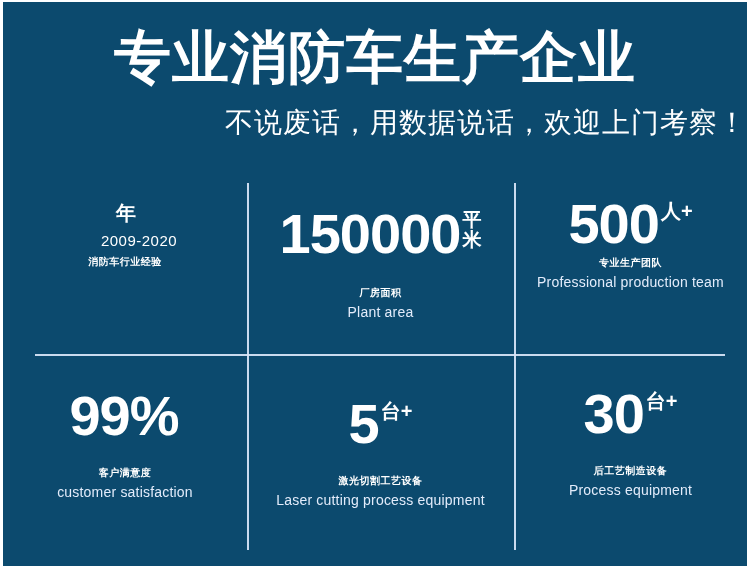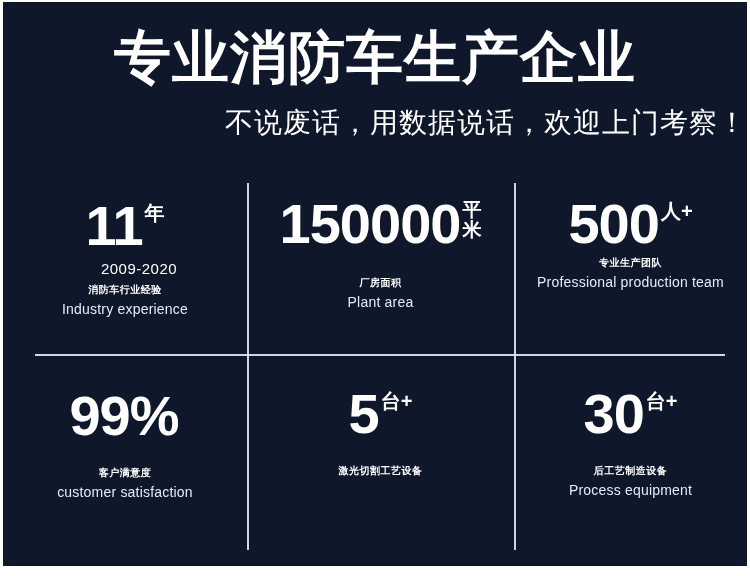--- a/index.html
+++ b/index.html
@@ -6,21 +6,21 @@
   body{
     width:750px;height:576px;
     background:#ffffff;
     font-family:"Liberation Sans","DejaVu Sans",sans-serif;
     overflow:hidden;
   }
   #banner{
     position:relative;
     width:750px;height:576px;
     box-sizing:border-box;
-    background:#0f172a;
+    background:#0c4a6e;
     border-left:3px solid #ffffff;
     border-right:3px solid #ffffff;
     border-top:2px solid #ffffff;
     border-bottom:10px solid #ffffff;
     overflow:hidden;
     padding-left:39px;
   }
 
   
   #header{
@@ -114,21 +114,21 @@
     font-family:Liberation Serif, serif;
   }
   .en-label{
     color:#e3ecfb;
     font-size:14px;
     font-weight:normal;
     letter-spacing:0.2px;
     margin-top:4px;
   }
   .cell.c1 .numline{margin-top:2px;}
-  .cell.c2 .numline{margin-top:0;}
+  .cell.c2 .numline{margin-top:10px;}
   .cell.c2 .cn-label{margin-top:26px;}
   .cell.c3 .cn-label{}
   .row.bottom .cn-label{margin-top:24px;}
 
   
   .vline{
     position:absolute;
     top:0;
     width:2px;
     height:367px;
@@ -160,26 +160,24 @@
   <div id="grid">
 
     <div class="vline v1"></div>
     <div class="vline v2"></div>
     <div class="hline"></div>
 
     <div class="row top">
 
       <div class="cell c1">
         <div class="numline">
-          <span class="bignum">11</span>
           <span class="unit">年</span>
         </div>
         <div class="daterange">2009-2020</div>
         <div class="cn-label">消防车行业经验</div>
-        <div class="en-label">Industry experience</div>
       </div>
 
       <div class="cell c2">
         <div class="numline">
           <span class="bignum">150000</span>
           <span class="unit stacked">
             <span>平</span>
             <span>米</span>
           </span>
         </div>
@@ -208,20 +206,21 @@
         <div class="cn-label">客户满意度</div>
         <div class="en-label">customer satisfaction</div>
       </div>
 
       <div class="cell c2">
         <div class="numline">
           <span class="bignum">5</span>
           <span class="unit">台+</span>
         </div>
         <div class="cn-label">激光切割工艺设备</div>
+        <div class="en-label">Laser cutting process equipment</div>
       </div>
 
       <div class="cell c3">
         <div class="numline">
           <span class="bignum">30</span>
           <span class="unit">台+</span>
         </div>
         <div class="cn-label">后工艺制造设备</div>
         <div class="en-label">Process equipment</div>
       </div>

